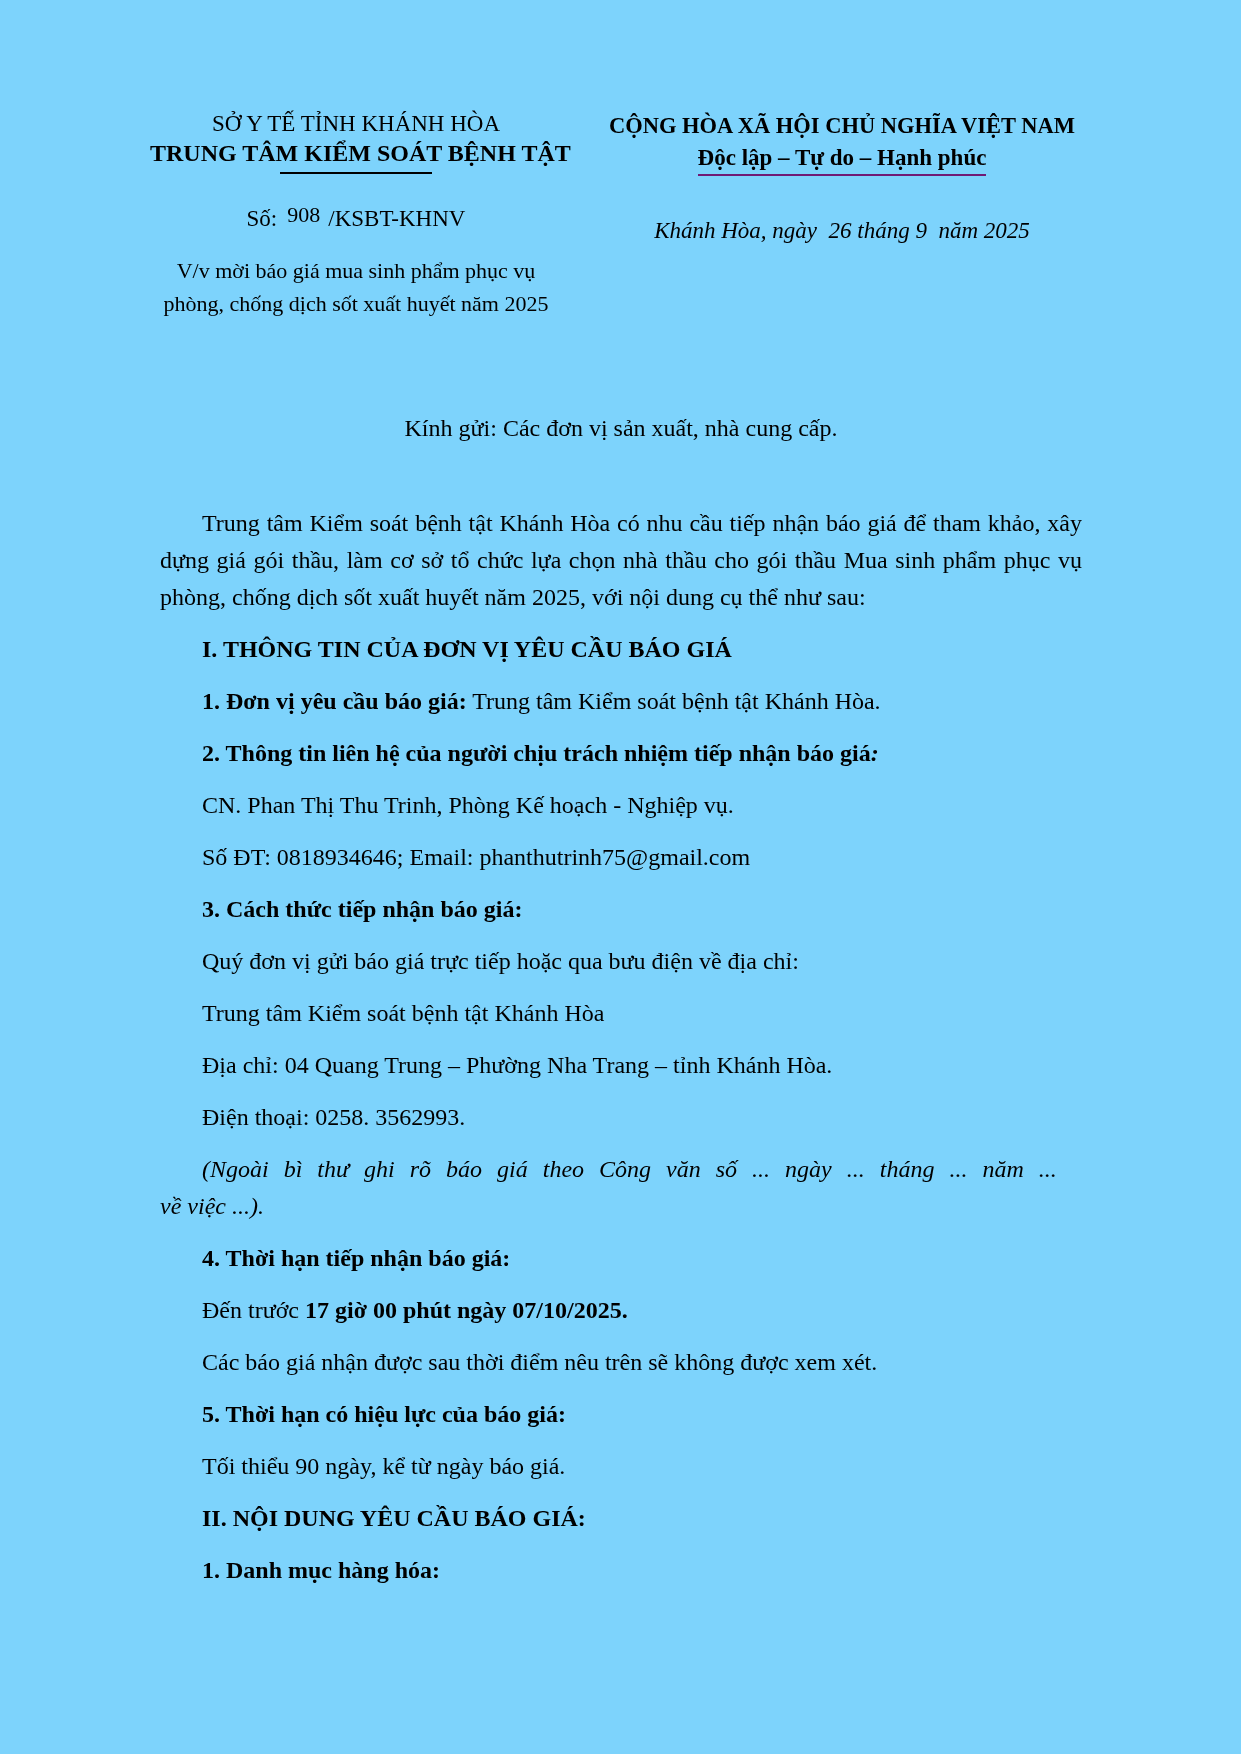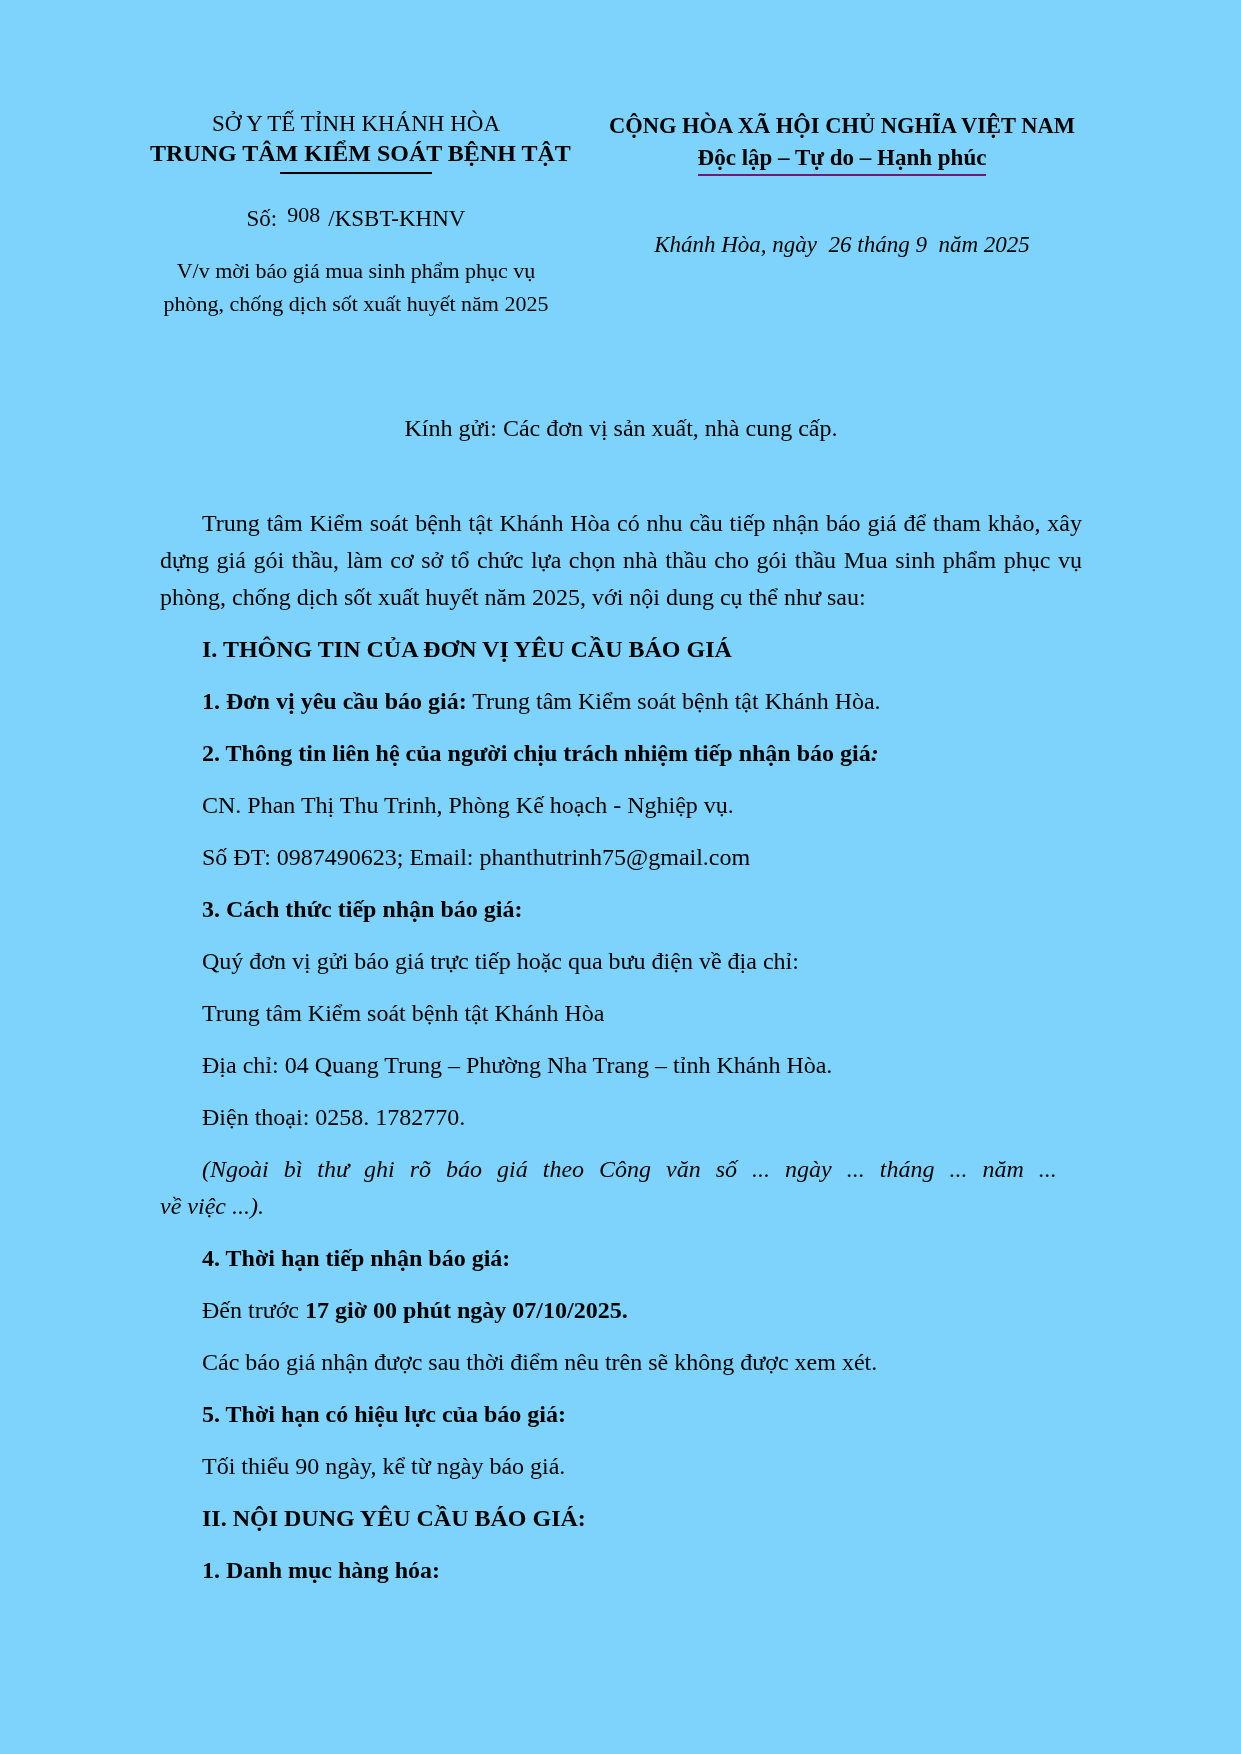--- a/index.html
+++ b/index.html
@@ -72,21 +72,21 @@
     display: inline-block;
     margin-top: 4px;
     font-size: 23px;
     font-weight: bold;
     line-height: 28px;
     padding-bottom: 2px;
     border-bottom: 2px solid #701a75;
     white-space: nowrap;
   }
   .header-right .date-line {
-    margin-top: 54px;
+    margin-top: 40px;
     font-size: 23px;
     font-style: italic;
     line-height: 30px;
     white-space: pre;
   }
 
   
   .salutation {
     position: absolute;
     top: 410px; left: 160px;
@@ -144,28 +144,28 @@
     <p class="justify">Trung tâm Kiểm soát bệnh tật Khánh Hòa có nhu cầu tiếp nhận báo giá để tham khảo, xây dựng giá gói thầu, làm cơ sở tổ chức lựa chọn nhà thầu cho gói thầu Mua sinh phẩm phục vụ phòng, chống dịch sốt xuất huyết năm 2025, với nội dung cụ thể như sau:</p>
 
     <p><span class="b">I. THÔNG TIN CỦA ĐƠN VỊ YÊU CẦU BÁO GIÁ</span></p>
 
     <p><span class="b">1. Đơn vị yêu cầu báo giá:</span><span> Trung tâm Kiểm soát bệnh tật Khánh Hòa.</span></p>
 
     <p><span class="b">2. Thông tin liên hệ của người chịu trách nhiệm tiếp nhận báo giá</span><span class="bi">:</span></p>
 
     <p>CN. Phan Thị Thu Trinh, Phòng Kế hoạch - Nghiệp vụ.</p>
 
-    <p>Số ĐT: 0987490623; Email: phanthutrinh75@gmail.com</p>
+    <p>Số ĐT: 0818934646; Email: phanthutrinh75@gmail.com</p>
 
     <p><span class="b">3. Cách thức tiếp nhận báo giá:</span></p>
 
     <p>Quý đơn vị gửi báo giá trực tiếp hoặc qua bưu điện về địa chỉ:</p>
     <p>Trung tâm Kiểm soát bệnh tật Khánh Hòa</p>
     <p>Địa chỉ: 04 Quang Trung – Phường Nha Trang – tỉnh Khánh Hòa.</p>
-    <p>Điện thoại: 0258. 1782770.</p>
+    <p>Điện thoại: 0258. 3562993.</p>
 
     <p><span class="note-line1">(Ngoài bì thư ghi rõ báo giá theo Công văn số ... ngày ... tháng ... năm ...</span><br><span class="note-line2">về việc ...).</span></p>
 
     <p><span class="b">4. Thời hạn tiếp nhận báo giá:</span></p>
 
     <p><span>Đến trước </span><span class="b">17 giờ 00 phút ngày 07/10/2025.</span></p>
 
     <p>Các báo giá nhận được sau thời điểm nêu trên sẽ không được xem xét.</p>
 
     <p><span class="b">5. Thời hạn có hiệu lực của báo giá:</span></p>

